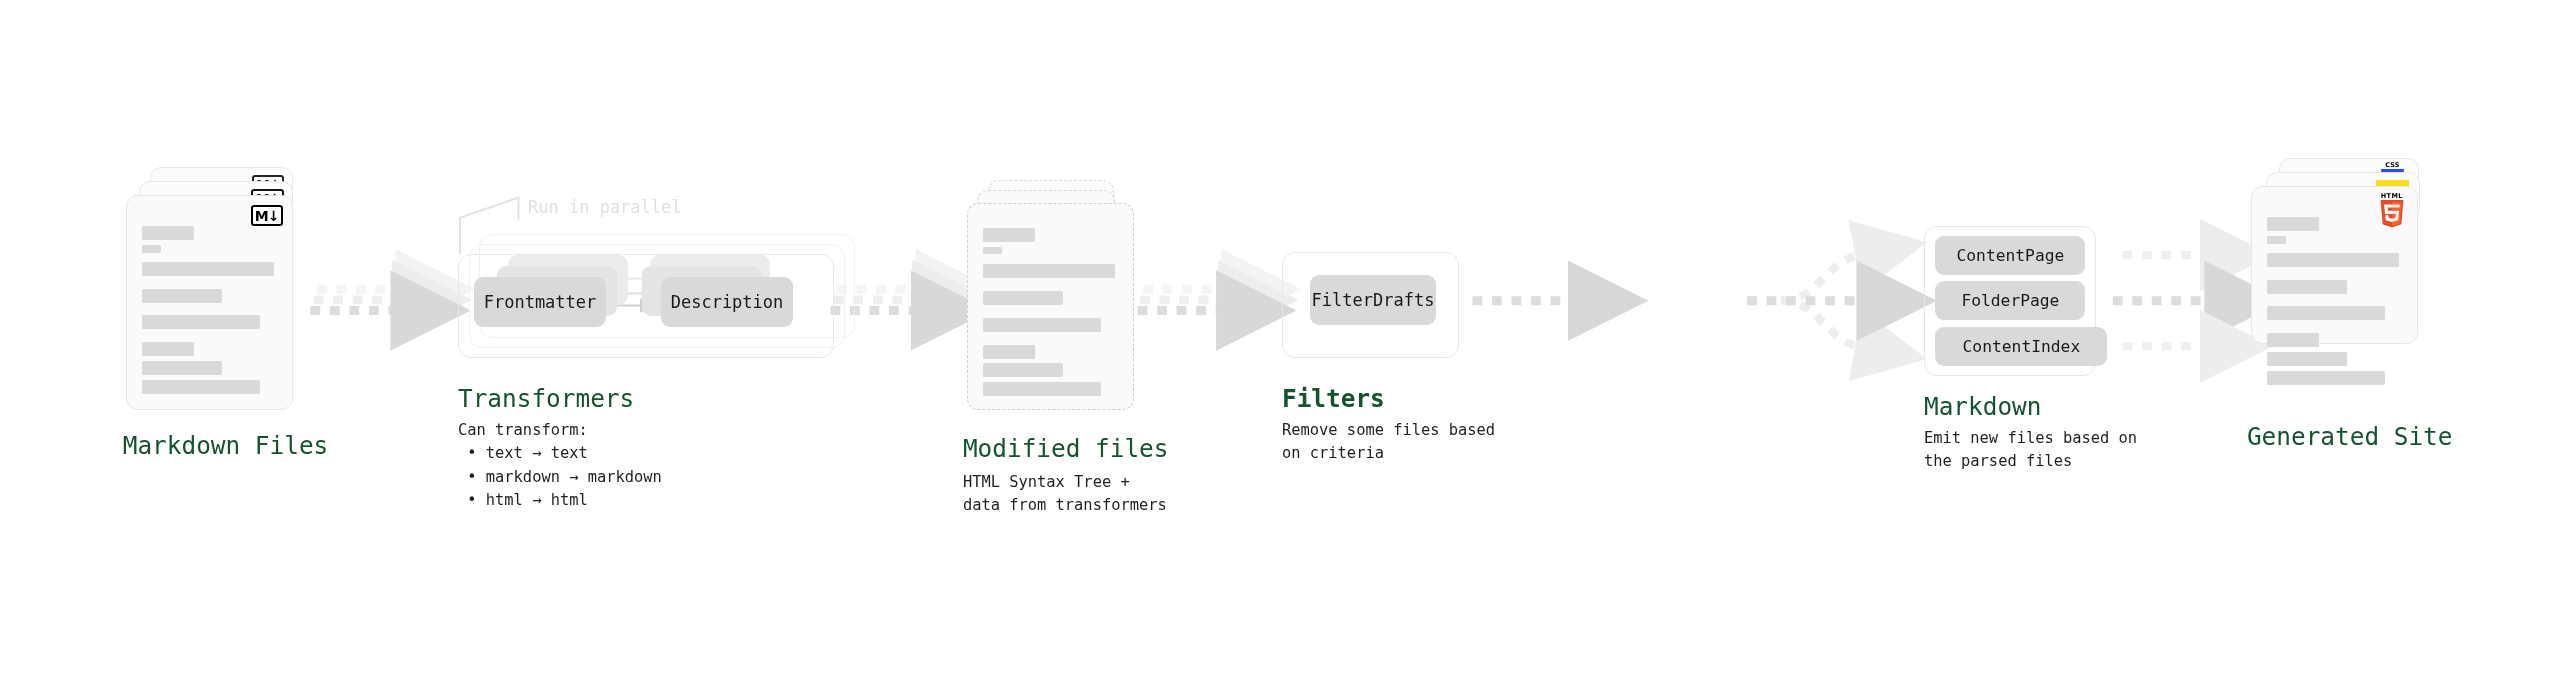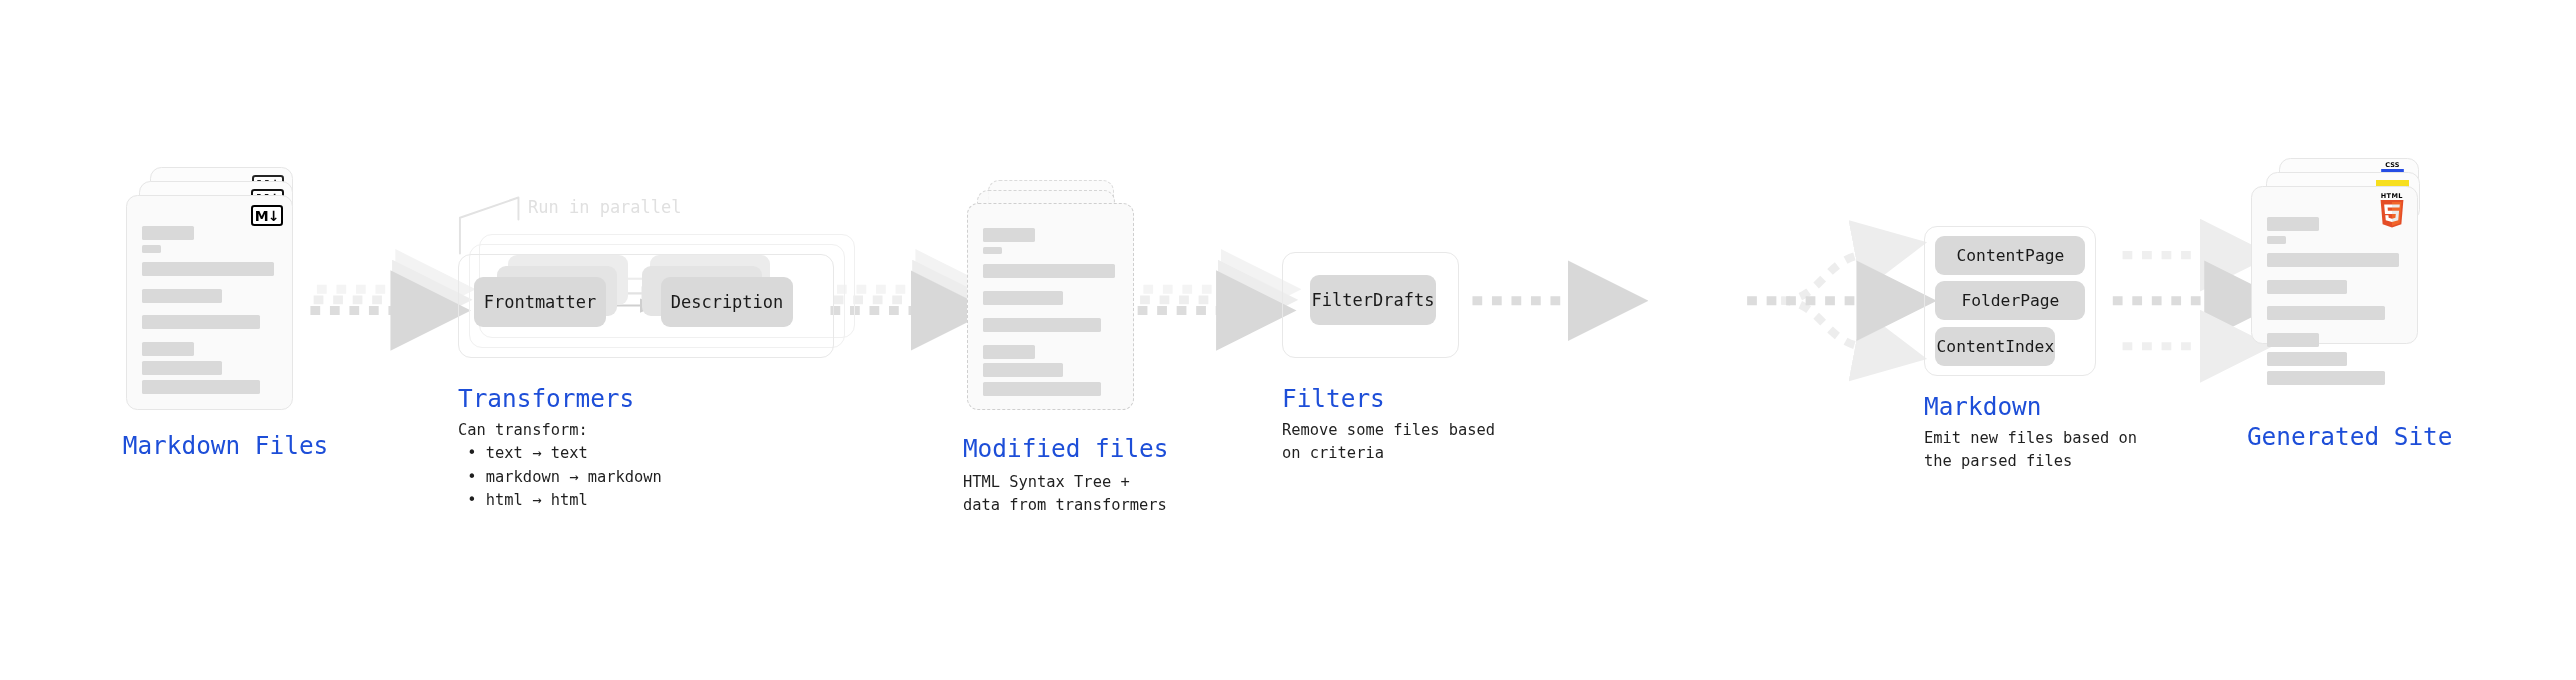--- a/index.html
+++ b/index.html
@@ -101,21 +101,21 @@
     font-size: 17px;
     white-space: nowrap;
   }
   .pill-ghost { background: #ececec; color: transparent; }
   .pill-ghost2 { background: #e4e4e4; color: transparent; }
 
   
   .title {
     position: absolute;
     font-size: 24.4px;
-    color: #1d4ed8;
+    color: #14532d;
     white-space: nowrap;
     letter-spacing: 0px;
   }
   .sub {
     position: absolute;
     font-size: 15.4px;
     line-height: 1.52;
     color: #1f1f1f;
     white-space: pre;
   }
@@ -278,32 +278,32 @@
     <div class="title" style="left:-4.1px; top:254px;">Modified files</div>
     <div class="sub" style="left:-4.1px; top:291px;">HTML Syntax Tree +
 data from transformers</div>
   </div>
 
   <div class="node" style="left:1282px; top:0px;">
     <div class="group" style="left:0px; top:252px; width:177px; height:106px;"></div>
 
     <div class="pill" style="left:28px; top:275px; width:126px; height:50px;">FilterDrafts</div>
 
-    <div class="title" style="left:0px; top:384px;">Filters</div>
+    <div class="title" style="left:0px; top:384px;font-weight:bold;">Filters</div>
     <div class="sub" style="left:0px; top:419px;">Remove some files based
 on criteria</div>
   </div>
 
 
   <div class="node" style="left:1924px; top:0px;">
     <div class="group" style="left:0px; top:226px; width:172px; height:150px;"></div>
 
     <div class="pill" style="left:11.4px; top:236px; width:150px; height:39px; font-size:16.3px;">ContentPage</div>
     <div class="pill" style="left:11.4px; top:281px; width:150px; height:39px; font-size:16.3px;">FolderPage</div>
-    <div class="pill" style="left:11.4px; top:327px; width:120px; height:39px; font-size:16.3px;">ContentIndex</div>
+    <div class="pill" style="left:11.4px; top:327px; width:172px; height:39px; font-size:16.3px;">ContentIndex</div>
 
     <div class="title" style="left:0px; top:392px;">Markdown</div>
     <div class="sub" style="left:0px; top:427px;">Emit new files based on
 the parsed files</div>
   </div>
 
   <div class="node" style="left:2251px; top:158px;">
     <div class="stack" style="width:195px; height:248px;">
 
       <div class="card card-ghost" style="left:28.4px; top:0px; width:140px; height:49px;">

